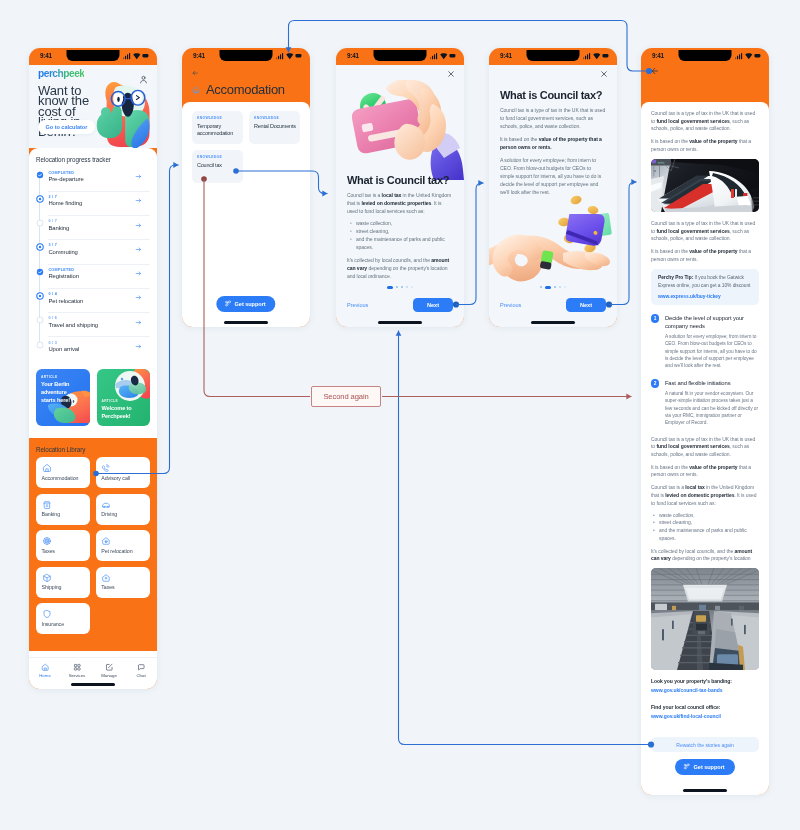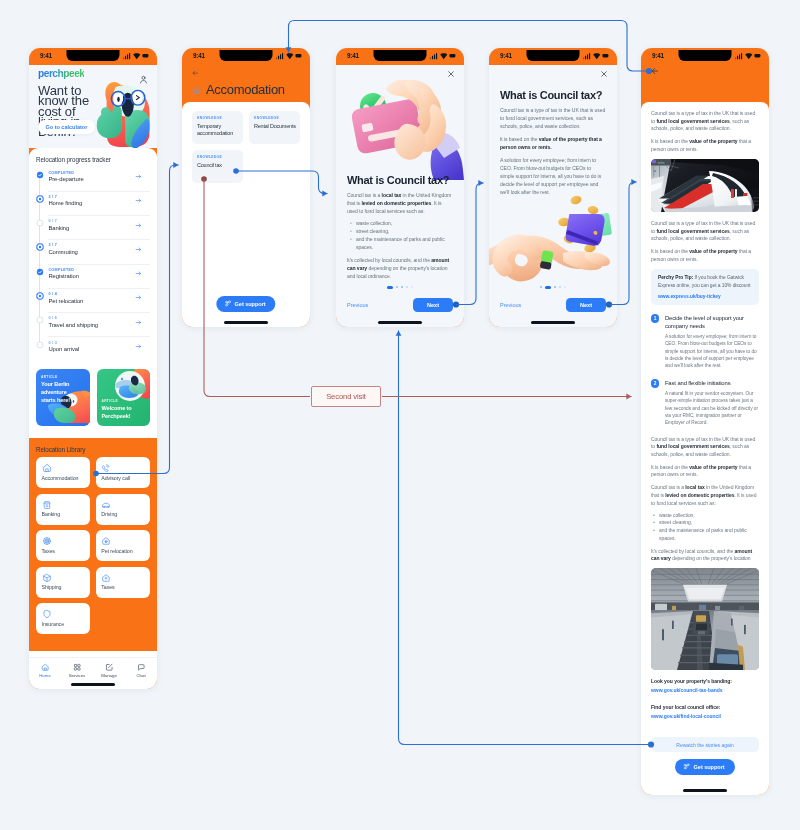--- a/index.html
+++ b/index.html
@@ -1018,15 +1018,15 @@
    <circle cx="651" cy="744.5" r="3.1" fill="#2b6fd4" stroke="none"></circle>
    <path d="M651 744.5 H404.5 Q398.5 744.5 398.5 738.5 V330.5" marker-end="url(#arrB)"></path>
  </g>
  <g fill="none" stroke="#ab5f5d" stroke-width="1.1" stroke-linecap="butt">
    <circle cx="204" cy="179" r="2.8" fill="#8f4442" stroke="none"></circle>
    <path d="M204 179 V390.5 Q204 396.5 210 396.5 H310"></path>
    <path d="M382 396.5 H631.5" marker-end="url(#arrR)"></path>
  </g>
 </svg>
 
-<div class="flowlabel" style="left:311px;top:386px;">Second visit</div>
+<div class="flowlabel" style="left:311px;top:386px;">Second again</div>
 
 </div>
 
 </body></html>

